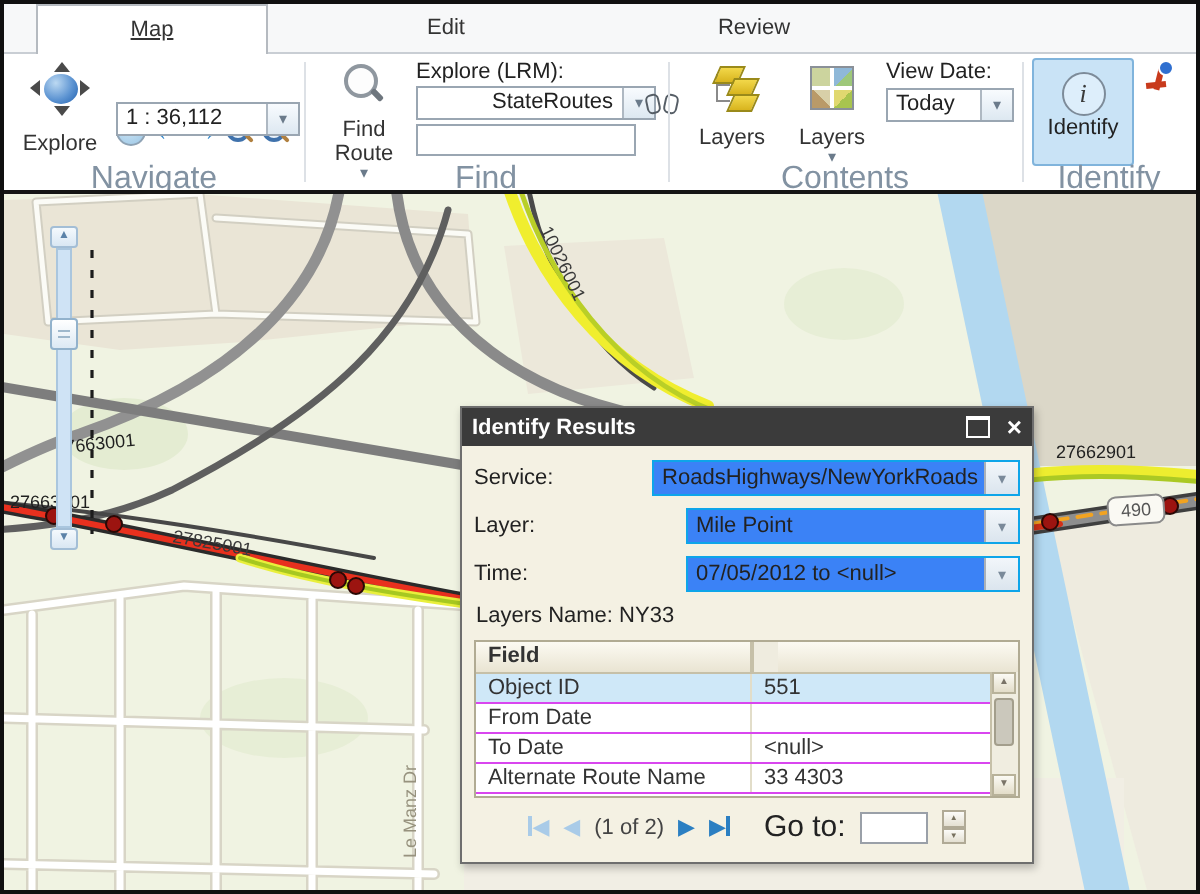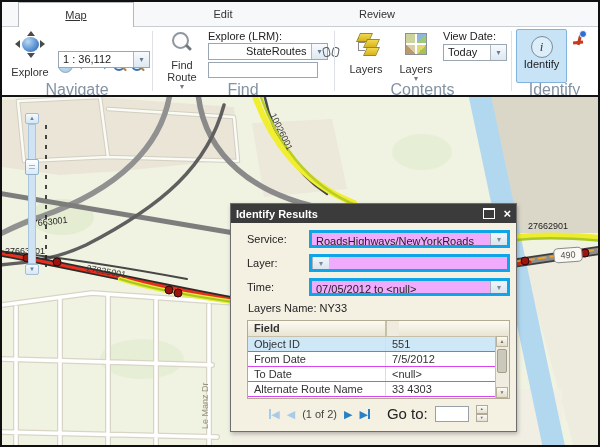--- a/index.html
+++ b/index.html
@@ -85,24 +85,24 @@
   .zs-handle{position:absolute;left:0;top:46px;width:14px;height:16px;background:linear-gradient(#ffffff,#dcE9f4);
              border:1px solid #92b2cc;border-radius:2px;box-sizing:border-box;}
   .zs-handle::after{content:"";position:absolute;left:3px;top:5px;width:6px;height:1px;background:#9fb8cc;box-shadow:0 3px 0 #9fb8cc;}
   
   .dlg{position:absolute;left:228px;top:106px;width:287px;height:229px;background:#f4f1e3;
        border:1px solid #6e6e6e;box-sizing:border-box;z-index:10;box-shadow:1px 2px 4px rgba(0,0,0,.25);}
   .dlg-tb{height:19px;background:#3b3b3b;display:flex;align-items:center;padding:0 5px;}
   .dlg-tb .ttl{flex:1;font-size:11px;font-weight:bold;color:#fff;}
   .dlg-max{width:10px;height:8px;border:1px solid #fff;border-top:2px solid #fff;margin-right:8px;}
   .dlg-close{color:#fff;font-size:13px;font-weight:bold;line-height:12px;}
-  .dlg-body{padding:7px 6px 0 16px;}
+  .dlg-body{padding:7px 6px 0 6px;}
   .idg-row{display:flex;align-items:center;margin-bottom:6px;}
   .idg-row .flab{width:62px;font-size:11px;color:#222;}
-  .dcombo{flex:1;height:18px;display:flex;background:#f0abfc;border:3px solid #0ea5e9;box-sizing:border-box;}
+  .dcombo{flex:1;height:18px;display:flex;background:#3b82f6;border:1px solid #0ea5e9;box-sizing:border-box;margin-left:44px;}
   .dcombo .cval{flex:1;font-size:11px;color:#222;padding:2px 3px 0 4px;white-space:nowrap;overflow:hidden;}
   .dcombo .cbtn{width:16px;border-left:1px solid #aab0b8;background:linear-gradient(#f2f6fa,#dbe5ee);
                 display:flex;align-items:center;justify-content:center;font-size:8px;color:#7a8a9a;}
   .routename{font-size:11px;color:#222;margin:2px 0 6px 1px;}
   
   .ttable{position:relative;border:1px solid #b1ab93;background:#fff;height:79px;box-sizing:border-box;overflow:hidden;}
   .thead{display:flex;height:15px;background:linear-gradient(#fcfaf2,#e9e4d2);border-bottom:1px solid #c6c0a8;font-weight:bold;}
   .thead .hc{font-size:11px;color:#333;padding:1px 0 0 6px;box-sizing:border-box;}
   .hc.f{width:138px;border-right:1px solid #c6c0a8;}
   .hc.v{flex:1;}
@@ -349,20 +349,21 @@
           <div class="dcombo">
             <span class="cval">RoadsHighways/NewYorkRoads</span>
             <span class="cbtn">
                 <span>▾</span>
               </span>
           </div>
         </div>
         <div class="idg-row">
           <span class="flab">Layer:</span>
           <div class="dcombo">
+            <span class="cval">Mile Point</span>
             <span class="cbtn">
                 <span>▾</span>
               </span>
           </div>
         </div>
         <div class="idg-row">
           <span class="flab">Time:</span>
           <div class="dcombo">
             <span class="cval">07/05/2012 to &lt;null&gt;</span>
             <span class="cbtn">
@@ -379,21 +380,20 @@
           <div class="thead">
             <div class="hc f">Field</div>
             <div class="hc sp"></div>
           </div>
           <div class="trow hl">
             <div class="td f">Object ID</div>
             <div class="td v">551</div>
           </div>
           <div class="trow">
             <div class="td f">From Date</div>
-            <div class="td v">7/5/2012</div>
           </div>
           <div class="trow">
             <div class="td f">To Date</div>
             <div class="td v">&lt;null&gt;</div>
           </div>
           <div class="trow">
             <div class="td f">Alternate Route Name</div>
             <div class="td v">33 4303</div>
           </div>
           <div class="trow partial"></div>

